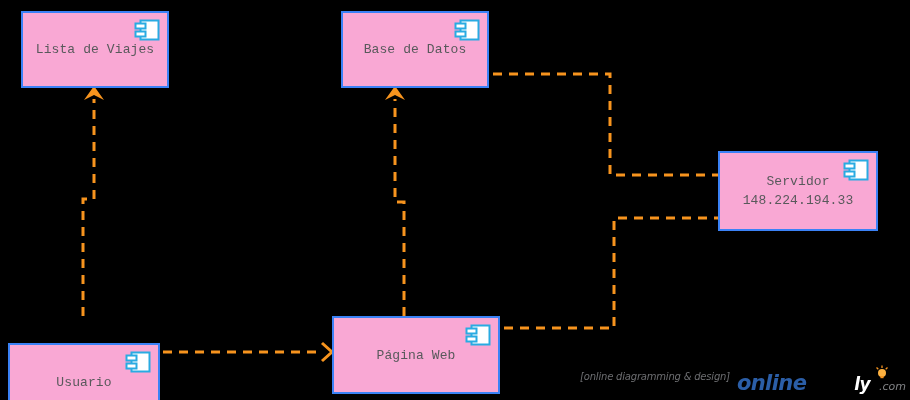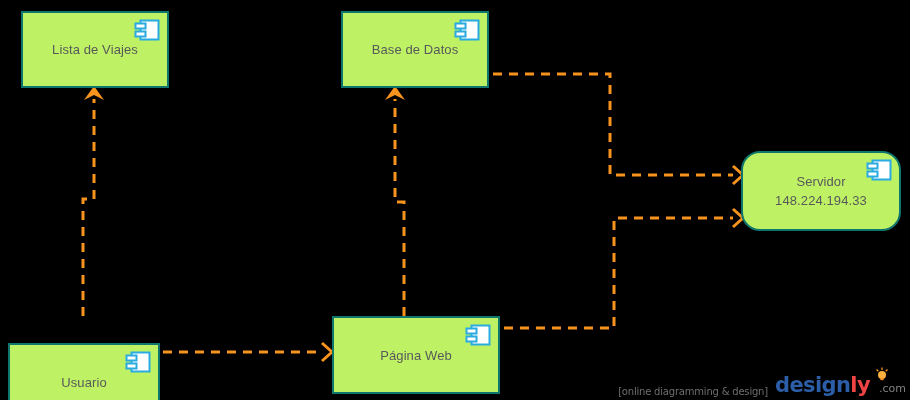--- a/index.html
+++ b/index.html
@@ -10,26 +10,27 @@
   #canvas {
     position: relative;
     width: 910px;
     height: 400px;
     background: #000000;
     overflow: hidden;
     font-family: "Liberation Sans", sans-serif;
   }
   .component {
     position: absolute;
-    background: #bef264;
-    border: 2px solid #0f766e;
+    background: #f9a8d4;
+    border: 2px solid #3b82f6;
     box-sizing: border-box;
     display: flex;
     align-items: center;
     justify-content: center;
+    font-family: Liberation Mono, monospace;
   }
   .component-label {
     color: #58595B;
     font-size: 13px;
     line-height: 19px;
     text-align: center;
     white-space: pre-line;
     padding: 0 8px;
     letter-spacing: 0.1px;
   }
@@ -46,22 +47,23 @@
     top: 0;
     width: 910px;
     height: 400px;
     overflow: visible;
   }
   .watermark {
     position: absolute;
     right: 4px;
     bottom: 3px;
     display: flex;
-    align-items: flex-end;
+    align-items: flex-start;
     height: 26px;
+    font-style: italic;
   }
   .wm-tagline {
     color: #6d6e71;
     font-size: 10px;
     font-family: "DejaVu Sans", sans-serif;
     margin-right: 7px;
     letter-spacing: -0.2px;
   }
   .wm-logo {
     position: relative;
@@ -69,25 +71,26 @@
     align-items: baseline;
   }
   .wm-create {
     color: #2B5EA7;
     font-size: 21px;
     font-weight: bold;
     font-family: "DejaVu Sans", sans-serif;
     letter-spacing: -0.6px;
   }
   .wm-ly {
-    color: #ef4444;
-    font-size: 21px;
+    color: #ffffff;
+    font-size: 17px;
     font-weight: bold;
     font-family: "DejaVu Sans", sans-serif;
     letter-spacing: -0.6px;
+    margin-left: 48px;
   }
   .wm-com {
     color: #808285;
     font-size: 11px;
     font-family: "DejaVu Sans", sans-serif;
     margin-left: 9px;
   }
   .wm-bulb {
     position: absolute;
     top: -6px;
@@ -140,21 +143,21 @@
 
   <div class="component" style="left:341px; top:11px; width:148px; height:77px;">
     <span class="component-label">Base de Datos</span>
     <svg class="component-icon" viewBox="0 0 26 22" xmlns="http://www.w3.org/2000/svg">
       <rect x="6.5" y="1.5" width="18" height="19" fill="#ffffff" stroke="#29ABE2" stroke-width="2"></rect>
       <rect x="1.5" y="4.5" width="10" height="5" fill="#ffffff" stroke="#29ABE2" stroke-width="2"></rect>
       <rect x="1.5" y="12.5" width="10" height="5" fill="#ffffff" stroke="#29ABE2" stroke-width="2"></rect>
     </svg>
   </div>
 
-  <div class="component" style="left:741px; top:151px; width:160px; height:80px;border-radius:19px;">
+  <div class="component" style="left:718px; top:151px; width:160px; height:80px;">
     <span class="component-label">Servidor
 148.224.194.33</span>
     <svg class="component-icon" viewBox="0 0 26 22" xmlns="http://www.w3.org/2000/svg">
       <rect x="6.5" y="1.5" width="18" height="19" fill="#ffffff" stroke="#29ABE2" stroke-width="2"></rect>
       <rect x="1.5" y="4.5" width="10" height="5" fill="#ffffff" stroke="#29ABE2" stroke-width="2"></rect>
       <rect x="1.5" y="12.5" width="10" height="5" fill="#ffffff" stroke="#29ABE2" stroke-width="2"></rect>
     </svg>
   </div>
 
   <div class="component" style="left:8px; top:316px; width:152px; height:78px;margin-top:27px;">
@@ -178,19 +181,19 @@
   <div class="watermark">
     <span class="wm-tagline">[online diagramming &amp; design]</span>
     <span class="wm-logo">
       <svg class="wm-bulb" viewBox="0 0 14 14" xmlns="http://www.w3.org/2000/svg">
         <line x1="7" y1="0.5" x2="7" y2="3" stroke="#F7941E" stroke-width="1.3"></line>
         <line x1="1.5" y1="2.5" x2="3.3" y2="4.3" stroke="#F7941E" stroke-width="1.3"></line>
         <line x1="12.5" y1="2.5" x2="10.7" y2="4.3" stroke="#F7941E" stroke-width="1.3"></line>
         <circle cx="7" cy="8" r="4" fill="#FBB040"></circle>
         <rect x="5.4" y="11" width="3.2" height="2.2" fill="#F7941E"></rect>
       </svg>
-      <span class="wm-create">design</span>
+      <span class="wm-create">online</span>
       <span class="wm-ly">ly</span>
       <span class="wm-com">.com</span>
     </span>
   </div>
 
 </div>
 
 </body></html>

